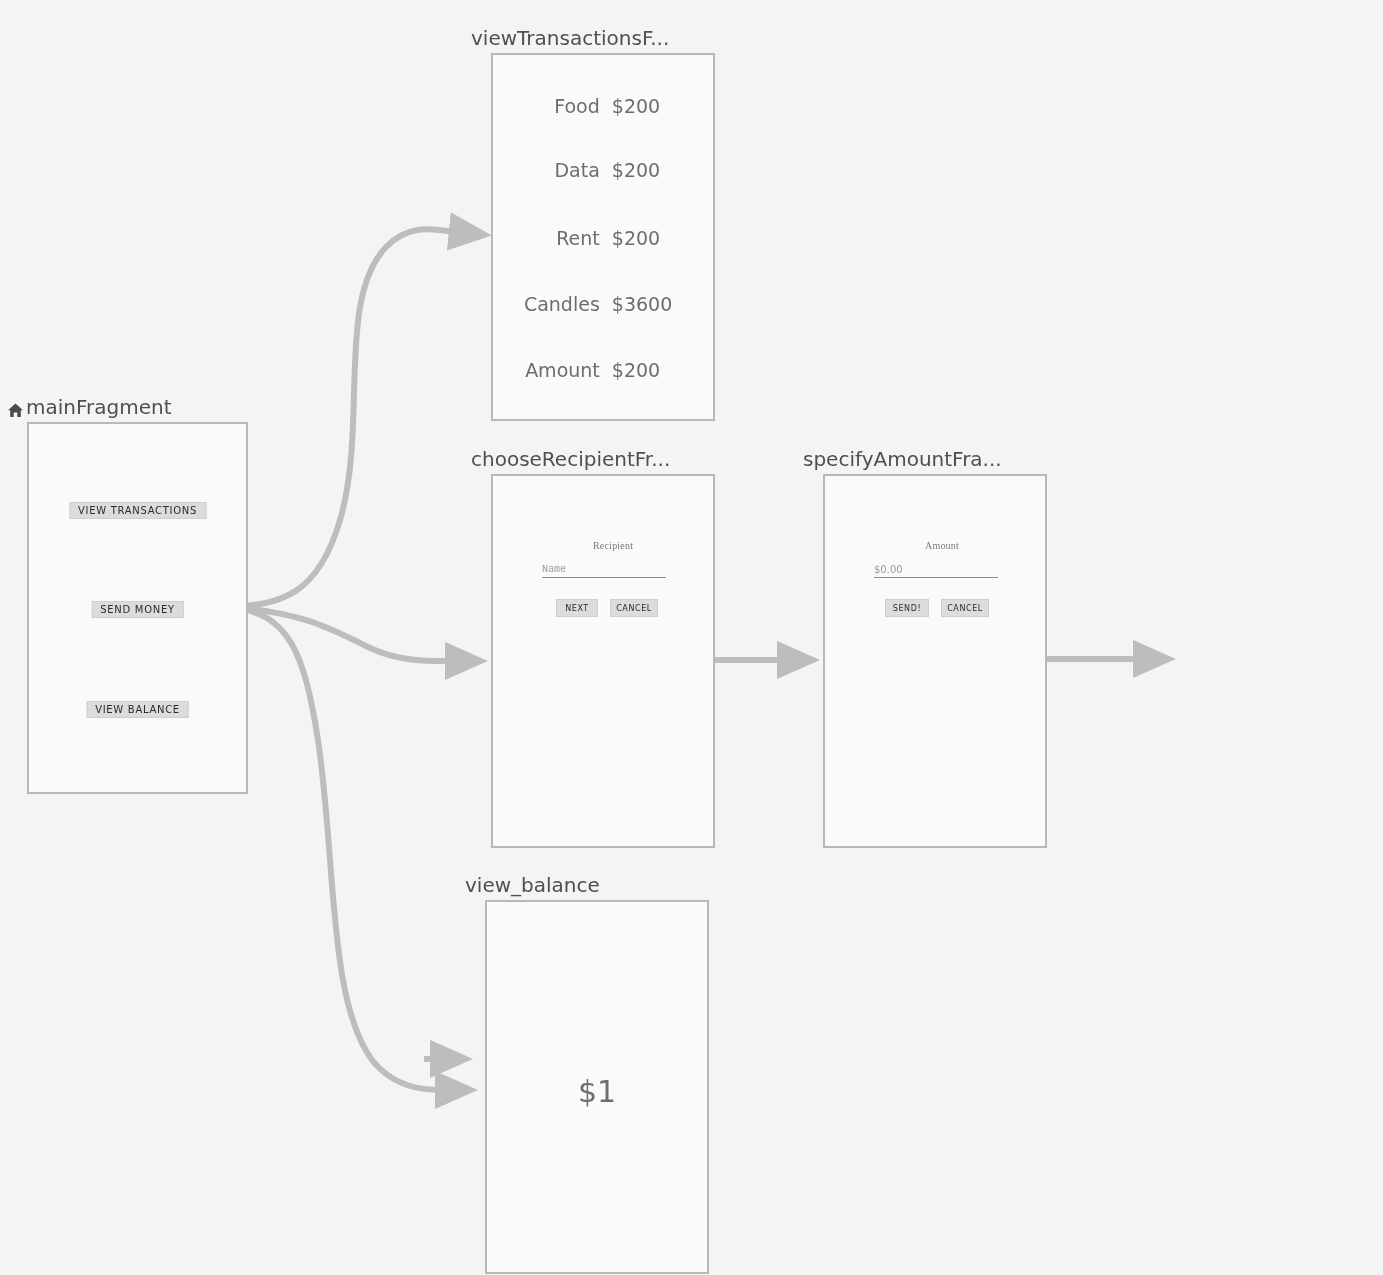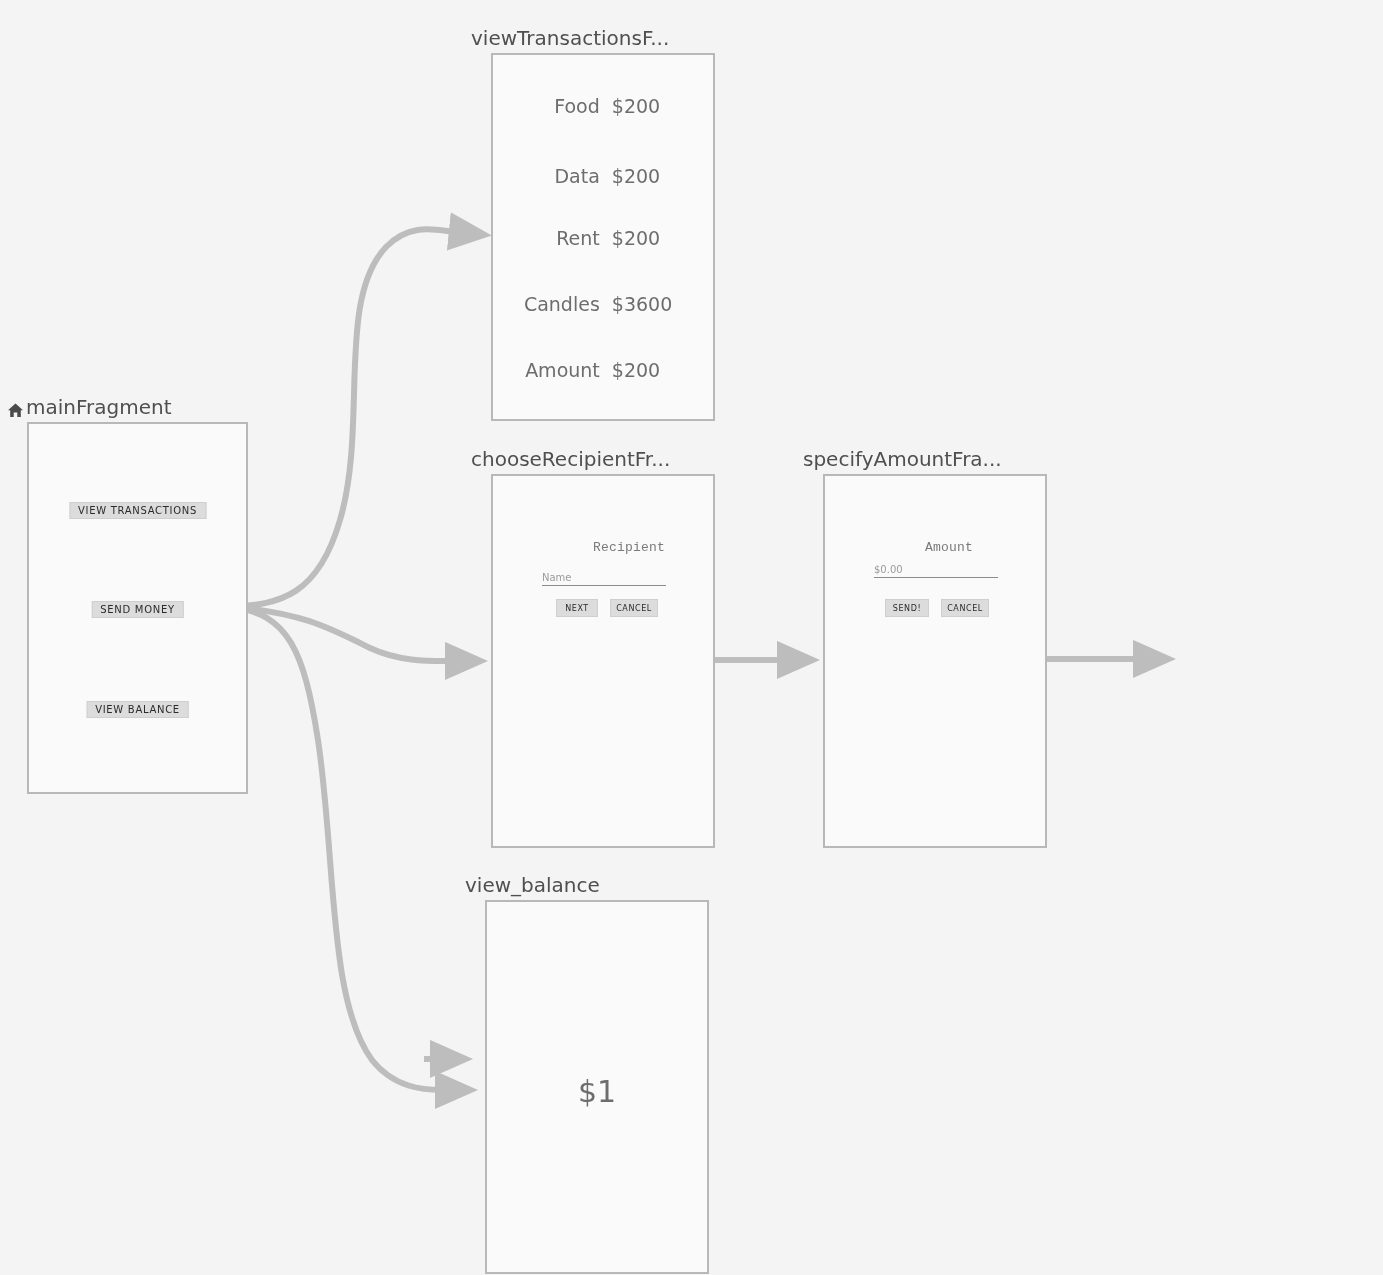--- a/index.html
+++ b/index.html
@@ -103,23 +103,23 @@
     text-align: right;
     padding-right: 12px;
     box-sizing: border-box;
   }
   .tx-amt {
     width: 46%;
     text-align: left;
   }
   .field-label {
     position: absolute;
-    font-size: 13px;
+    font-size: 10px;
     color: #7a7a7a;
-    font-family: Liberation Mono, monospace;
+    font-family: Liberation Serif, serif;
     letter-spacing: 0.2px;
     padding-left: 48px;
   }
   .field-input {
     position: absolute;
     font-size: 10px;
     color: #9b9b9b;
     font-family: "DejaVu Sans", sans-serif;
     border-bottom: 1px solid #8c8c8c;
     box-sizing: border-box;
@@ -182,21 +182,21 @@
 
   <div class="node" style="left:471px; top:53px; width:224px; height:368px;">
     <div class="node-label">
       <span>viewTransactionsF...</span>
     </div>
     <div class="frame">
       <div class="tx-row" style="top:40px;">
         <span class="tx-name">Food</span>
         <span class="tx-amt">$200</span>
       </div>
-      <div class="tx-row" style="top:110px;justify-content:flex-end;">
+      <div class="tx-row" style="top:104px;justify-content:flex-end;">
         <span class="tx-name">Data</span>
         <span class="tx-amt">$200</span>
       </div>
       <div class="tx-row" style="top:172px;">
         <span class="tx-name">Rent</span>
         <span class="tx-amt">$200</span>
       </div>
       <div class="tx-row" style="top:238px;">
         <span class="tx-name">Candles</span>
         <span class="tx-amt">$3600</span>
@@ -207,21 +207,21 @@
       </div>
     </div>
   </div>
 
   <div class="node" style="left:471px; top:474px; width:224px; height:374px;">
     <div class="node-label">
       <span>chooseRecipientFr...</span>
     </div>
     <div class="frame">
       <div class="field-label" style="left:52px; top:64px;">Recipient</div>
-      <div class="field-input" style="left:49px; top:96px; width:124px;">Name</div>
+      <div class="field-input" style="left:49px; top:88px; width:124px;font-family:Liberation Mono, monospace;">Name</div>
       <div class="mini-btn" style="left:63px; top:123px; width:42px; height:18px;">NEXT</div>
       <div class="mini-btn" style="left:117px; top:123px; width:48px; height:18px;">CANCEL</div>
     </div>
   </div>
 
   <div class="node" style="left:803px; top:474px; width:224px; height:374px;">
     <div class="node-label">
       <span>specifyAmountFra...</span>
     </div>
     <div class="frame">

